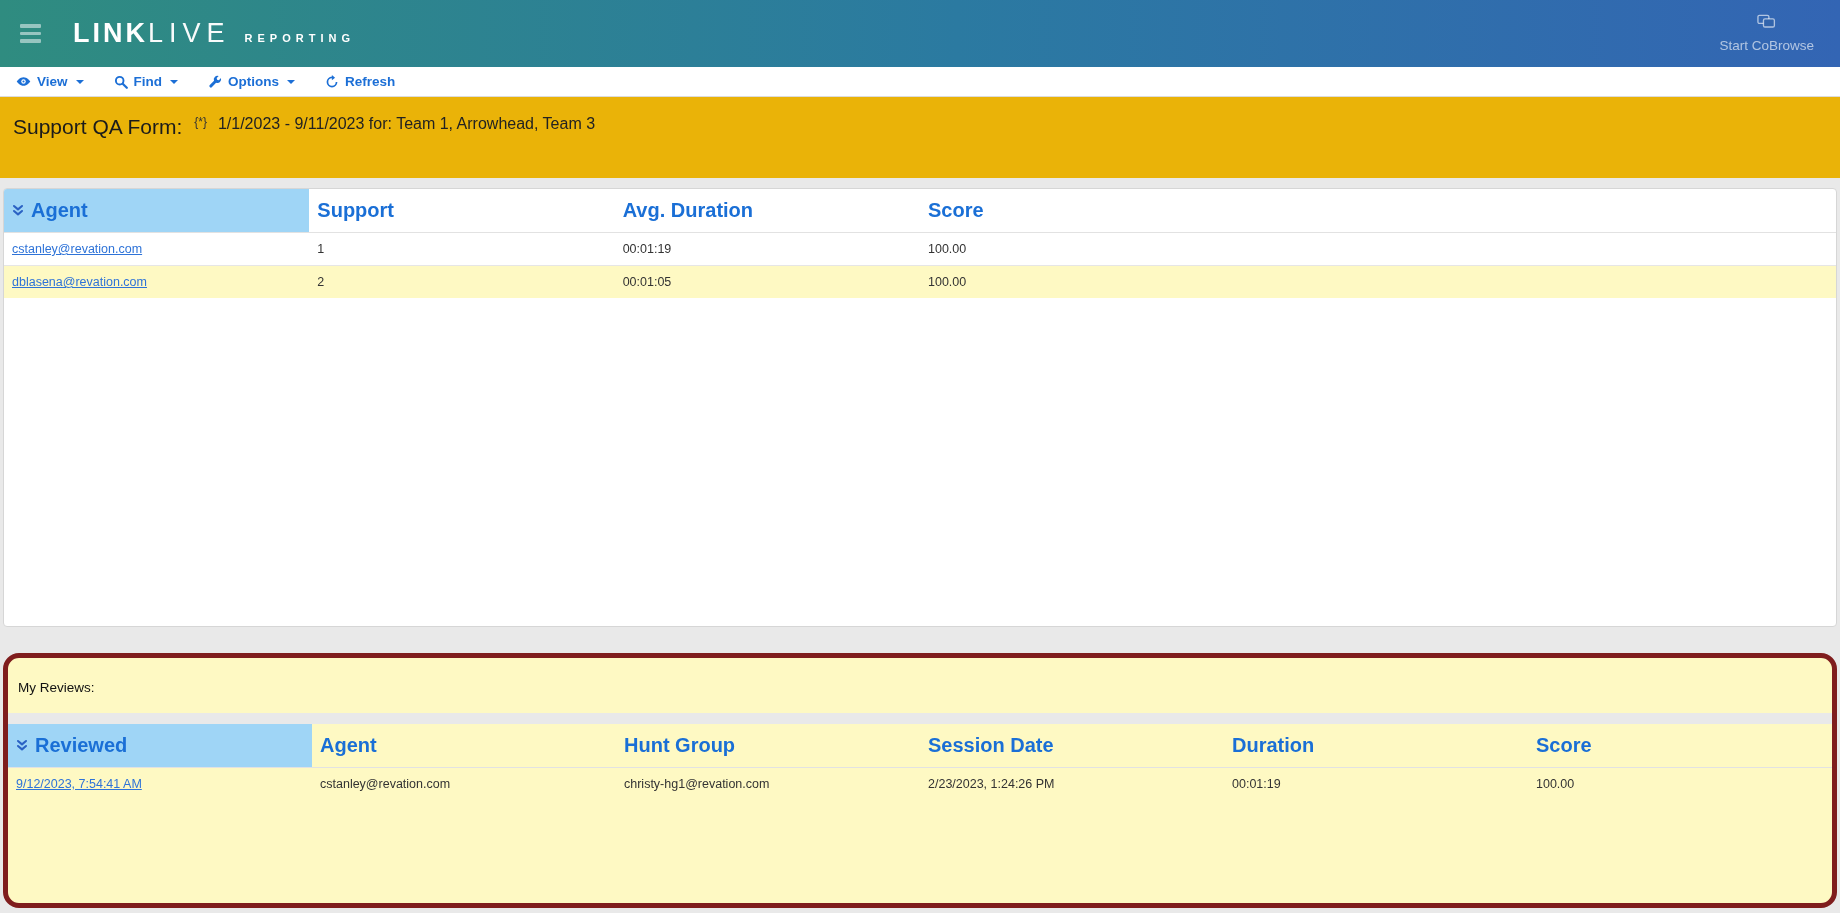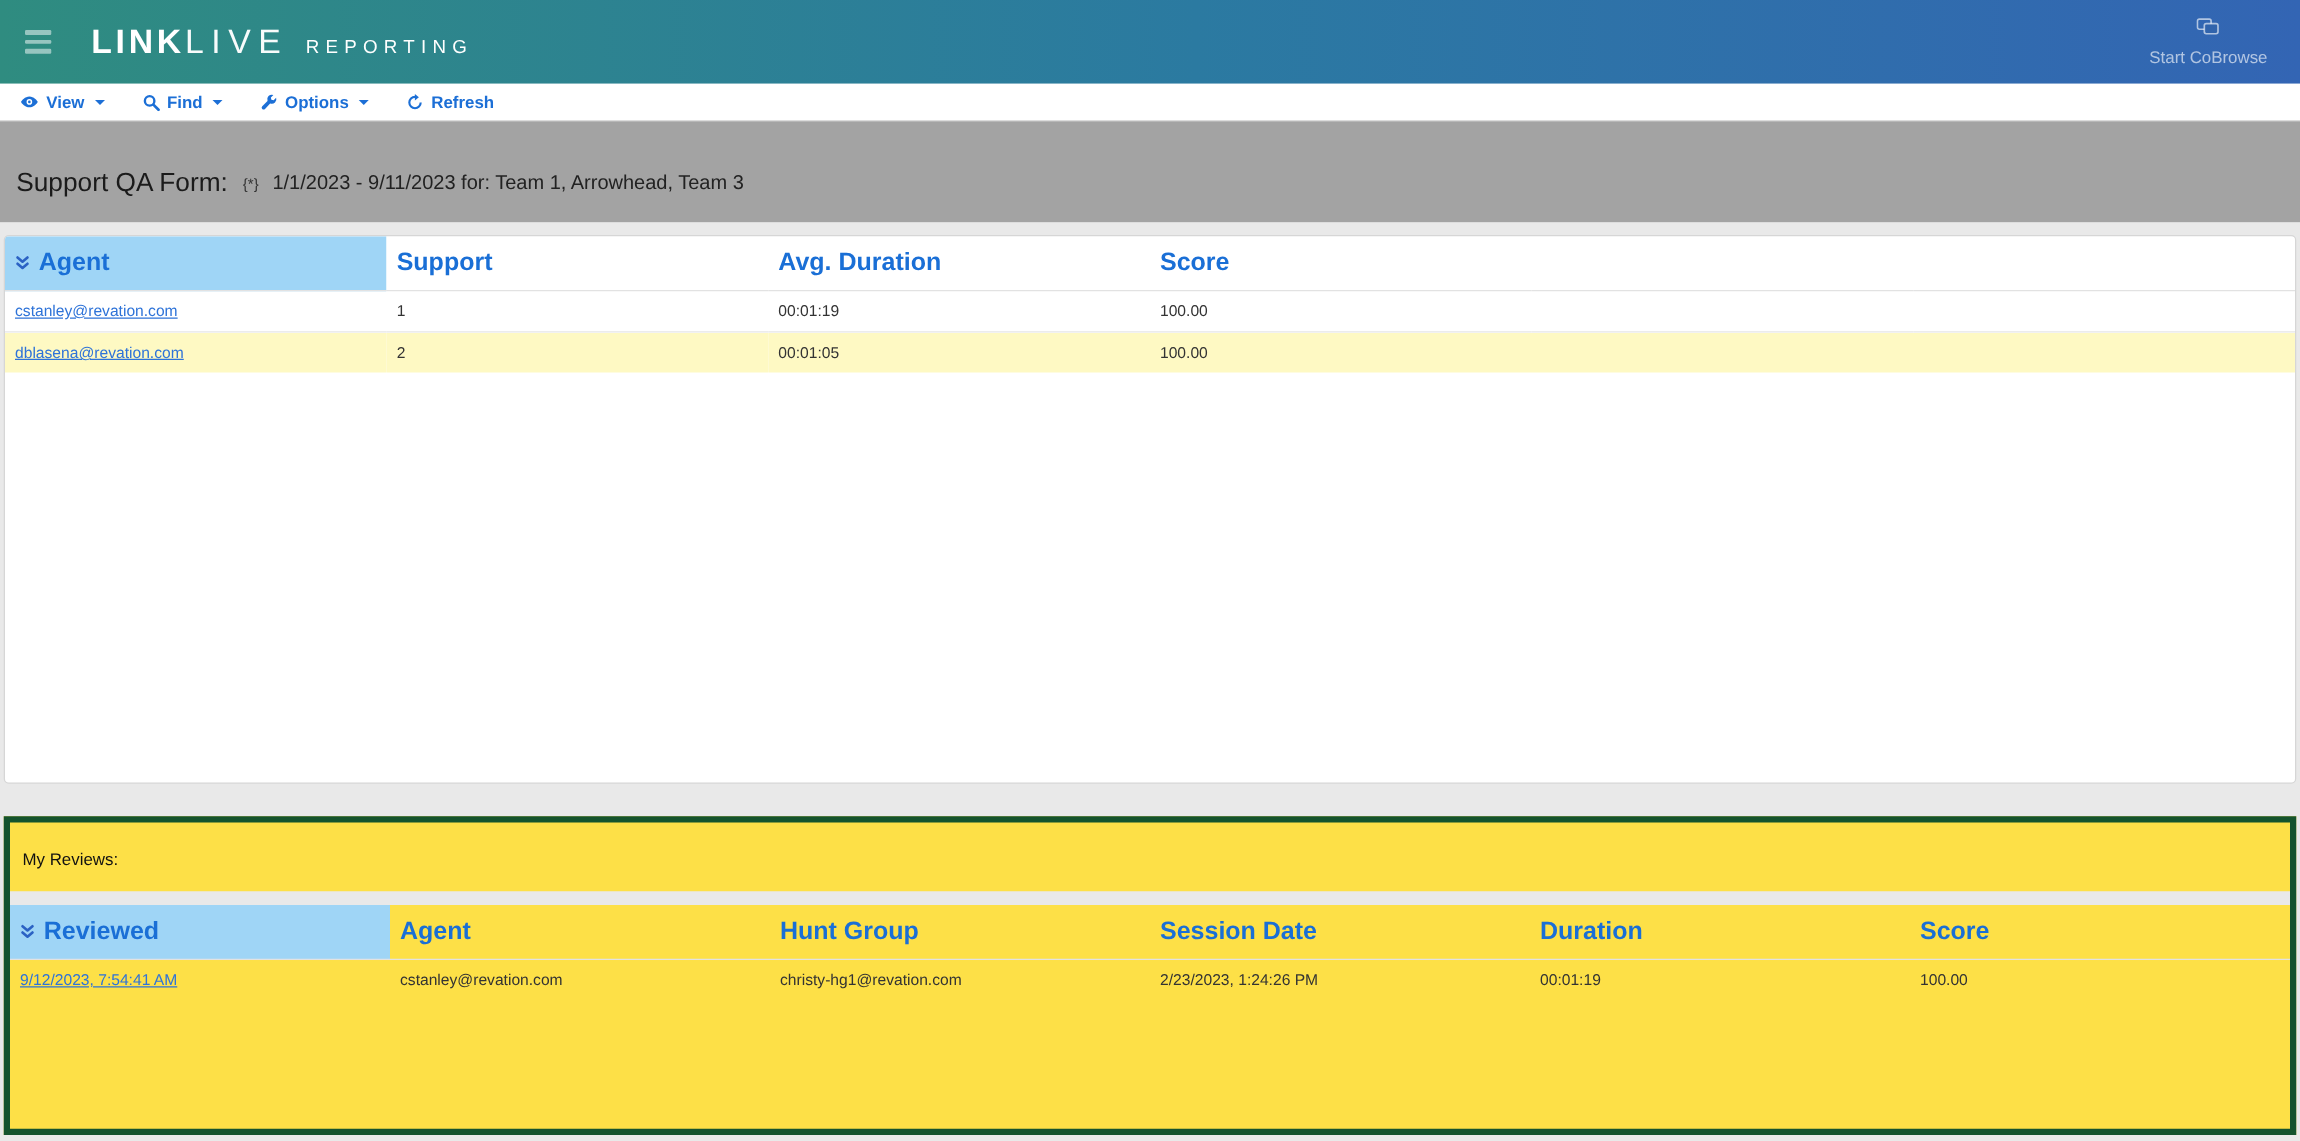--- a/index.html
+++ b/index.html
@@ -14,21 +14,21 @@
   .topbar {
     height:67px; flex:0 0 67px; display:flex; align-items:center;
     background:linear-gradient(90deg,#2f8c80 0%, #2b7aa1 52%, #3365b4 100%);
     padding:0 20px 0 16px;
   }
   .hamburger { background:none; border:none; cursor:pointer; padding:6px 4px; display:flex; flex-direction:column; gap:4px; }
   .hamburger .bar { width:21px; height:3.5px; background:rgba(255,255,255,.5); border-radius:1px; }
   .logo { margin-left:28px; display:flex; align-items:baseline; color:#fff; white-space:nowrap;text-align:right; }
   .logo-bold   { font-size:27px; font-weight:800; letter-spacing:3px; }
   .logo-light  { font-size:27px; font-weight:400; letter-spacing:6px; opacity:.97; }
-  .logo-product{ font-size:15px; font-weight:400; letter-spacing:5px; margin-left:14px; }
+  .logo-product{ font-size:11px; font-weight:700; letter-spacing:5px; margin-left:14px; }
   .cobrowse {
     margin-left:auto; display:flex; align-items:center; gap:9px;
     background:none; border:none; cursor:pointer; font-family:inherit;
     color:rgba(255,255,255,.62); font-size:13.5px;flex-direction:column;
   }
 
   
   .toolbar {
     height:30px; flex:0 0 30px; display:flex; align-items:center;
     padding-left:16px; gap:30px; border-bottom:1px solid #dcdcdc; background:#fff;
@@ -38,32 +38,32 @@
     background:none; border:none; cursor:pointer; font-family:inherit;
     color:#1c6fd6; font-weight:700; font-size:13.5px;
   }
   .caret {
     width:0; height:0; display:inline-block; margin-left:2px;
     border-left:4px solid transparent; border-right:4px solid transparent;
     border-top:4px solid currentColor;
   }
 
   
-  .title-row { height:81px; flex:0 0 81px; padding:18px 13px 0; display:flex; align-items:center; gap:9px; background:#a3a3a3; }
+  .title-row { height:81px; flex:0 0 81px; padding:18px 13px 0; display:flex; align-items:flex-start; gap:9px; background:#eab308; }
   .title-main { font-size:21px; color:#1b1b1b; }
   .title-token { font-size:12px; color:#333; margin-left:3px; }
   .title-details { font-size:16px; color:#222; margin-left:2px; }
 
   
   .content { flex:1 1 auto; background:#e9e9e9; padding:10px 3px 0; }
 
   .panel1 { background:#fff; border:1px solid #d6d6d6; border-radius:4px; height:439px; overflow:hidden; }
   .panel2 {
-    margin-top:26px; background:#fde047; height:255px; overflow:hidden;
-    border:5px solid #14532d; border-radius:0;
+    margin-top:26px; background:#fef9c3; height:255px; overflow:hidden;
+    border:5px solid #7f1d1d; border-radius:16px;
   }
   .reviews-label { padding:22px 10px 18px; font-size:13.5px; color:#111; }
   .divider { height:11px; background:#e9e9e9; }
 
   
   table { width:100%; border-collapse:collapse; table-layout:fixed; }
   th { text-align:left; font-size:20px; color:#1a6fd6; padding:10px 8px; font-weight:700; }
   th.sorted { background:#9fd5f6; }
   thead tr { border-bottom:1px solid #e2e2e2; }
   td { font-size:12.5px; color:#333; padding:9px 8px; overflow:hidden; white-space:nowrap; }

